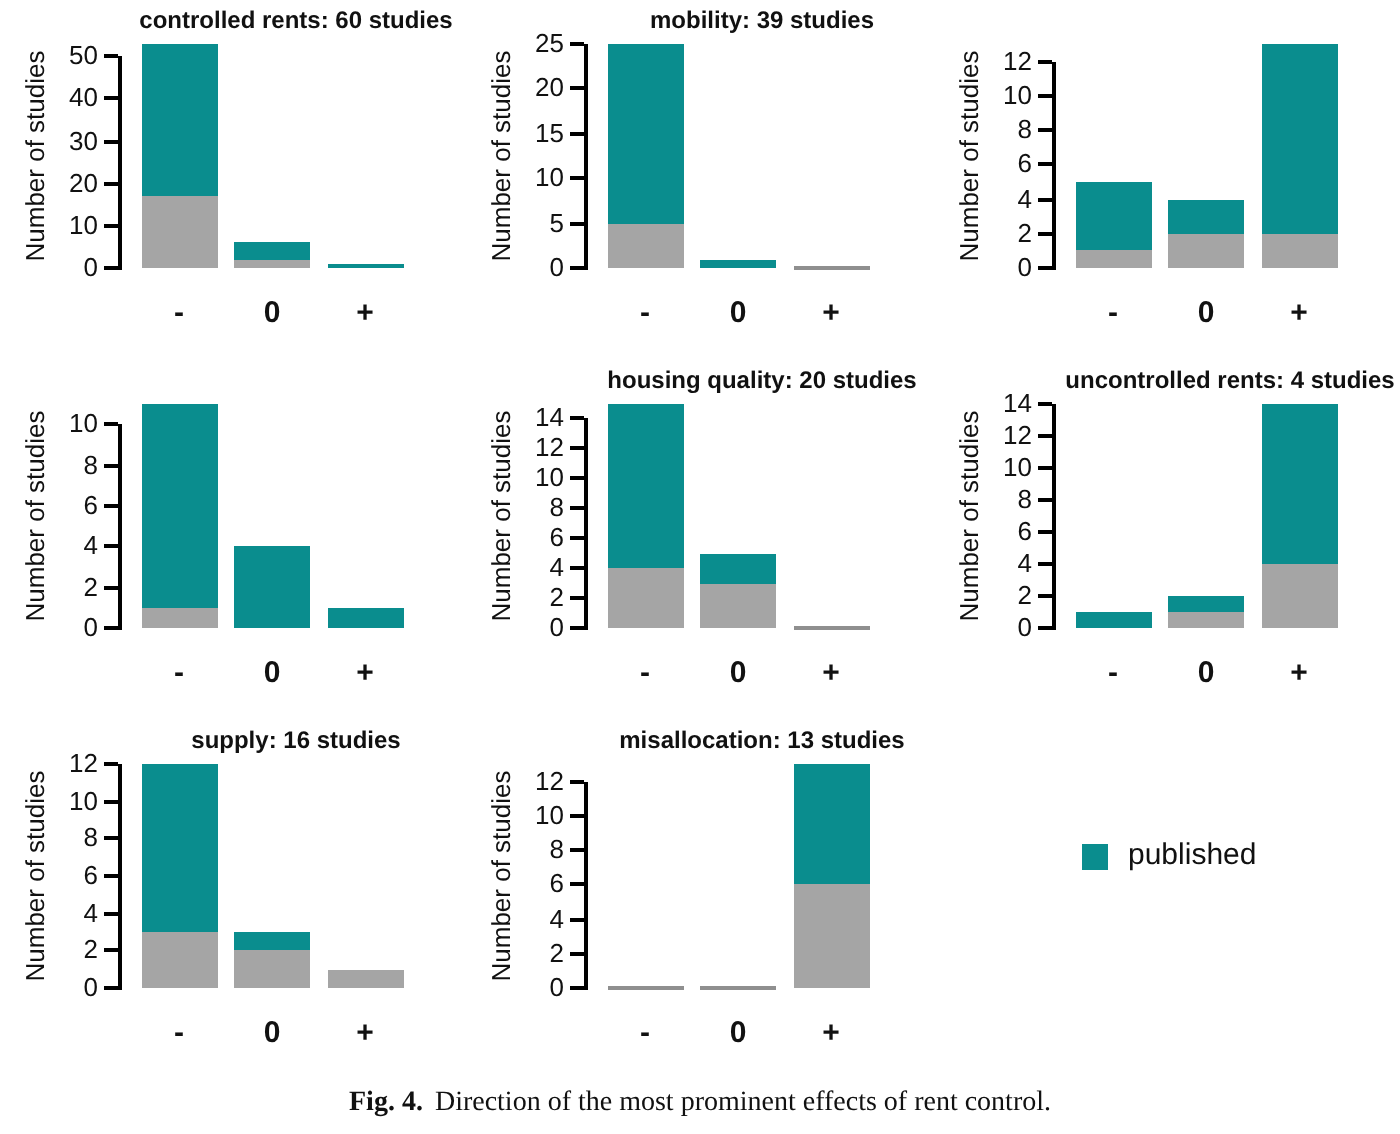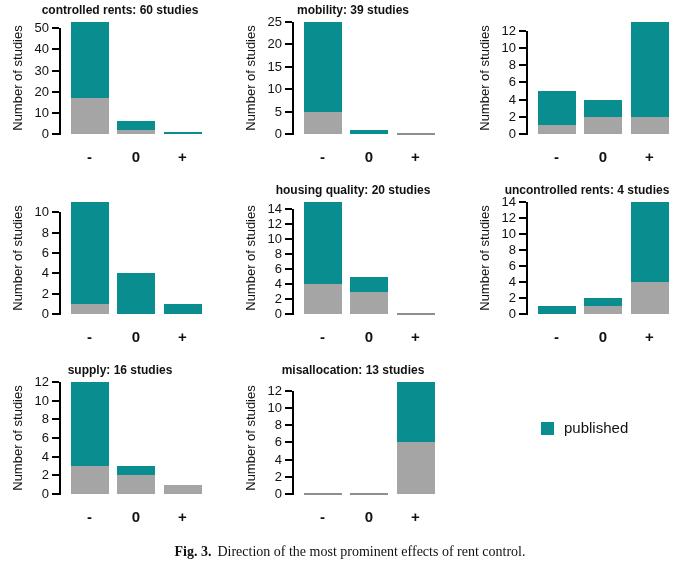--- a/index.html
+++ b/index.html
@@ -12,21 +12,21 @@
     overflow: hidden;
   }
   #charts-grid {
     display: grid;
     grid-template-columns: 233px 234px 233px;
     grid-template-rows: 180px 180px 180px;
     width: 700px; height: 540px;
   }
   .chart-cell { position: relative; }
   .chart-title {
-    position: absolute; top: 3px; left: 46px; width: 148px;
+    position: absolute; top: 3px; left: 74px; width: 148px;
     display: flex; justify-content: center;
     white-space: nowrap;
     font-size: 12px; font-weight: bold;
   }
   .ylabel {
     position: absolute; left: -38px; top: 70px;
     width: 112px; height: 16px;
     transform: rotate(-90deg);
     text-align: center;
     font-size: 13px;
@@ -276,15 +276,15 @@
     <div id="legend-list">
       <div class="legend-item">
         <span class="legend-swatch" style="background: rgb(10, 141, 142);"></span>
         <span class="legend-label">published</span>
       </div>
     </div>
   </div>
 </div>
 
 <div id="caption">
-  <span class="cap-prefix">Fig. 3.</span>
+  <span class="cap-prefix">Fig. 4.</span>
   <span class="cap-text">Direction of the most prominent effects of rent control.</span>
 </div>
 
 </body></html>

